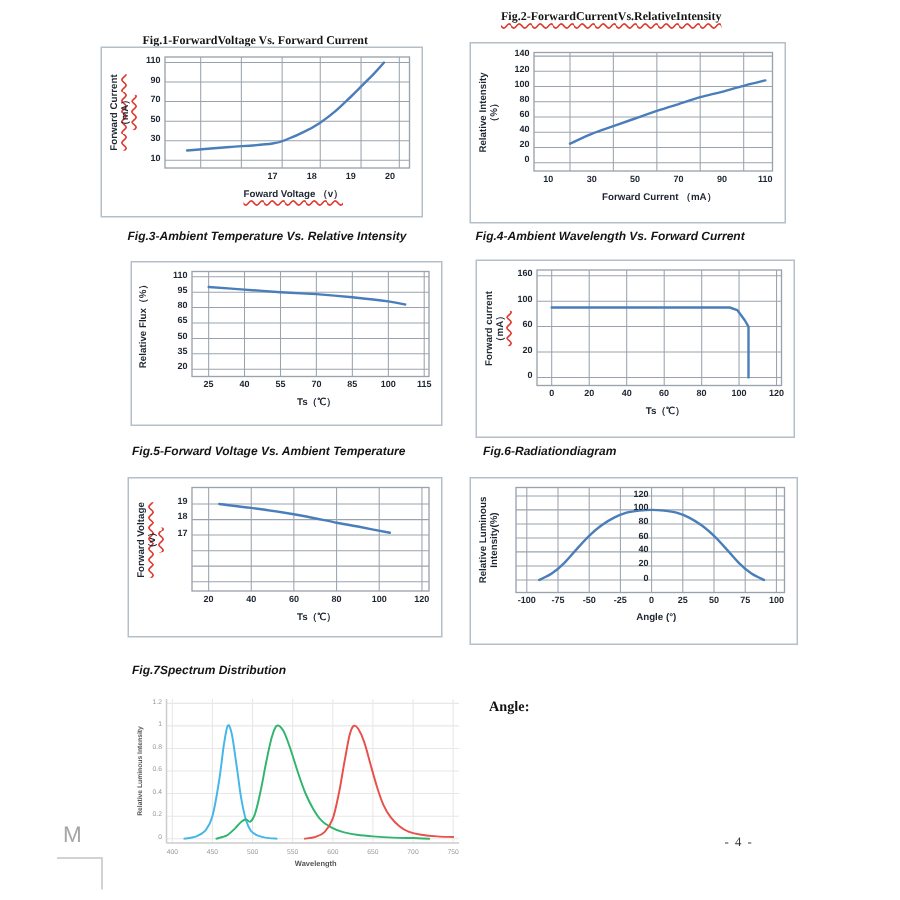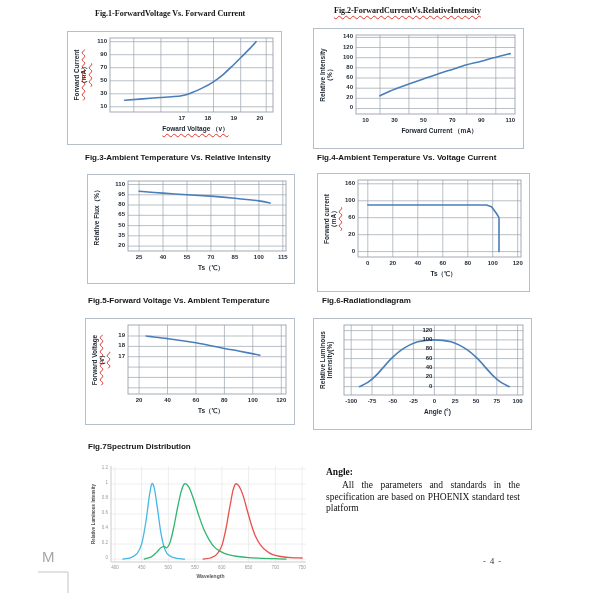--- a/index.html
+++ b/index.html
@@ -8,39 +8,39 @@
   .chart{position:absolute;background:#fff;}
   .chart svg{position:absolute;left:0;top:0;display:block;}
   .tick{position:absolute;font:bold 6px "Liberation Sans",sans-serif;color:#1c2530;white-space:nowrap;}
   .xtick{text-align:center;}
   .ytick{text-align:right;}
   .axis-title{position:absolute;font:bold 6.5px "Liberation Sans",sans-serif;color:#1c2530;white-space:nowrap;}
   .ytitle-wrap{position:absolute;transform:translate(-50%,-50%) rotate(-90deg);text-align:center;}
   .ytitle-wrap div{font:bold 6.5px "Liberation Sans",sans-serif;color:#1c2530;line-height:7px;white-space:nowrap;}
   .fig-title{position:absolute;white-space:nowrap;font-weight:bold;font-size:8px;color:#151515;}
   .serif{font-family:"Liberation Serif",serif;}
-  .sans{font-family:"Liberation Sans",sans-serif;}
+  .sans{font-family:"Liberation Sans",sans-serif;font-style:italic;}
   .wavy{text-decoration:underline;text-decoration-style:wavy;text-decoration-color:#e0372e;
         text-decoration-thickness:1px;text-underline-offset:2px;}
   .spec .tick{font:normal 4.5px "Liberation Sans",sans-serif;color:#999;}
   .spec .axis-title{font:bold 5px "Liberation Sans",sans-serif;color:#555;}
   .spec .ytitle-wrap div{font:bold 4.5px "Liberation Sans",sans-serif;color:#555;}
   .note-label{position:absolute;left:326px;top:467px;font:bold 9.5px "Liberation Serif",serif;color:#111;}
   .note-body{position:absolute;left:326px;top:480px;width:194px;
              font:9.5px/11.5px "Liberation Serif",serif;color:#111;text-align:justify;text-indent:16px;}
   .pageno{position:absolute;left:483px;top:556px;font:8.5px "Liberation Serif",serif;color:#333;letter-spacing:1px;}
   .watermark{position:absolute;left:42px;top:548px;font:15px "Liberation Sans",sans-serif;color:#a6a6a6;}
   .bracket{position:absolute;left:0;top:0;width:600px;height:600px;pointer-events:none;}
 </style>
 </head>
 <body>
 
 <div class="page">
   <div id="charts">
-      <div class="fig-title serif" style="left: 95px; top: 9px;">Fig.1-ForwardVoltage Vs. Forward Current</div>
+      <div class="fig-title serif" style="left: 95px; top: 22px;">Fig.1-ForwardVoltage Vs. Forward Current</div>
       <div class="chart" style="left: 67px; top: 31px; width: 213px; height: 112px; border: 1px solid rgb(180, 191, 202);">
         <svg width="213" height="112">
           <line x1="65.8" y1="6" x2="65.8" y2="80" stroke="#9aa3ad" stroke-width="0.7"></line>
           <line x1="92.9" y1="6" x2="92.9" y2="80" stroke="#9aa3ad" stroke-width="0.7"></line>
           <line x1="120.1" y1="6" x2="120.1" y2="80" stroke="#9aa3ad" stroke-width="0.7"></line>
           <line x1="145.5" y1="6" x2="145.5" y2="80" stroke="#9aa3ad" stroke-width="0.7"></line>
           <line x1="172.7" y1="6" x2="172.7" y2="80" stroke="#9aa3ad" stroke-width="0.7"></line>
           <line x1="198.2" y1="6" x2="198.2" y2="80" stroke="#9aa3ad" stroke-width="0.7"></line>
           <line x1="42" y1="9.7" x2="205" y2="9.7" stroke="#9aa3ad" stroke-width="0.7"></line>
           <line x1="42" y1="22.7" x2="205" y2="22.7" stroke="#9aa3ad" stroke-width="0.7"></line>
@@ -138,21 +138,21 @@
         <div class="tick ytick" style="left: 15px; top: 26.0333px; width: 22px;">80</div>
         <div class="tick ytick" style="left: 15px; top: 36.3px; width: 22px;">65</div>
         <div class="tick ytick" style="left: 15px; top: 46.5667px; width: 22px;">50</div>
         <div class="tick ytick" style="left: 15px; top: 56.8333px; width: 22px;">35</div>
         <div class="tick ytick" style="left: 15px; top: 67.1px; width: 22px;">20</div>
         <div class="axis-title" style="left: 0px; top: 89px; width: 206px; text-align: center; padding-left: 40px; box-sizing: border-box;">Ts（℃）</div>
         <div class="ytitle-wrap" style="left: 8px; top: 41px;">
           <div class="">Relative Flux（%）</div>
         </div>
       </div>
-      <div class="fig-title sans" style="left: 317px; top: 153px;">Fig.4-Ambient Temperature Vs. Voltage Current</div>
+      <div class="fig-title sans" style="left: 317px; top: 153px;">Fig.4-Ambient Wavelength Vs. Forward Current</div>
       <div class="chart" style="left: 317px; top: 173px; width: 211px; height: 117px; border: 1px solid rgb(180, 191, 202);">
         <svg width="211" height="117">
           <line x1="49.8" y1="6" x2="49.8" y2="83" stroke="#9aa3ad" stroke-width="0.7"></line>
           <line x1="74.8" y1="6" x2="74.8" y2="83" stroke="#9aa3ad" stroke-width="0.7"></line>
           <line x1="99.8" y1="6" x2="99.8" y2="83" stroke="#9aa3ad" stroke-width="0.7"></line>
           <line x1="124.8" y1="6" x2="124.8" y2="83" stroke="#9aa3ad" stroke-width="0.7"></line>
           <line x1="149.8" y1="6" x2="149.8" y2="83" stroke="#9aa3ad" stroke-width="0.7"></line>
           <line x1="174.7" y1="6" x2="174.7" y2="83" stroke="#9aa3ad" stroke-width="0.7"></line>
           <line x1="199.7" y1="6" x2="199.7" y2="83" stroke="#9aa3ad" stroke-width="0.7"></line>
           <line x1="40" y1="9.8" x2="203" y2="9.8" stroke="#9aa3ad" stroke-width="0.7"></line>
@@ -298,21 +298,20 @@
         <div class="tick ytick" style="left: 1px; top: 82.08px; width: 22px;">0.2</div>
         <div class="tick ytick" style="left: 1px; top: 97.12px; width: 22px;">0</div>
         <div class="axis-title" style="left: 0px; top: 115px; width: 225px; text-align: center; padding-left: 26px; box-sizing: border-box;">Wavelength</div>
         <div class="ytitle-wrap" style="left: 8px; top: 56px;">
           <div class="">Relative Luminous Intensity</div>
         </div>
       </div>
     </div>
 
   <div class="note-label">Angle:</div>
-  <div class="note-body">All the parameters and standards in the specification are based on PHOENIX standard test platform</div>
 
   <div class="pageno">- 4 -</div>
 
   <div class="watermark">M</div>
   <svg class="bracket">
     <polyline points="38,572 68,572 68,593" fill="none" stroke="#c4c4c4" stroke-width="1"></polyline>
   </svg>
 </div>
 
 </body></html>

